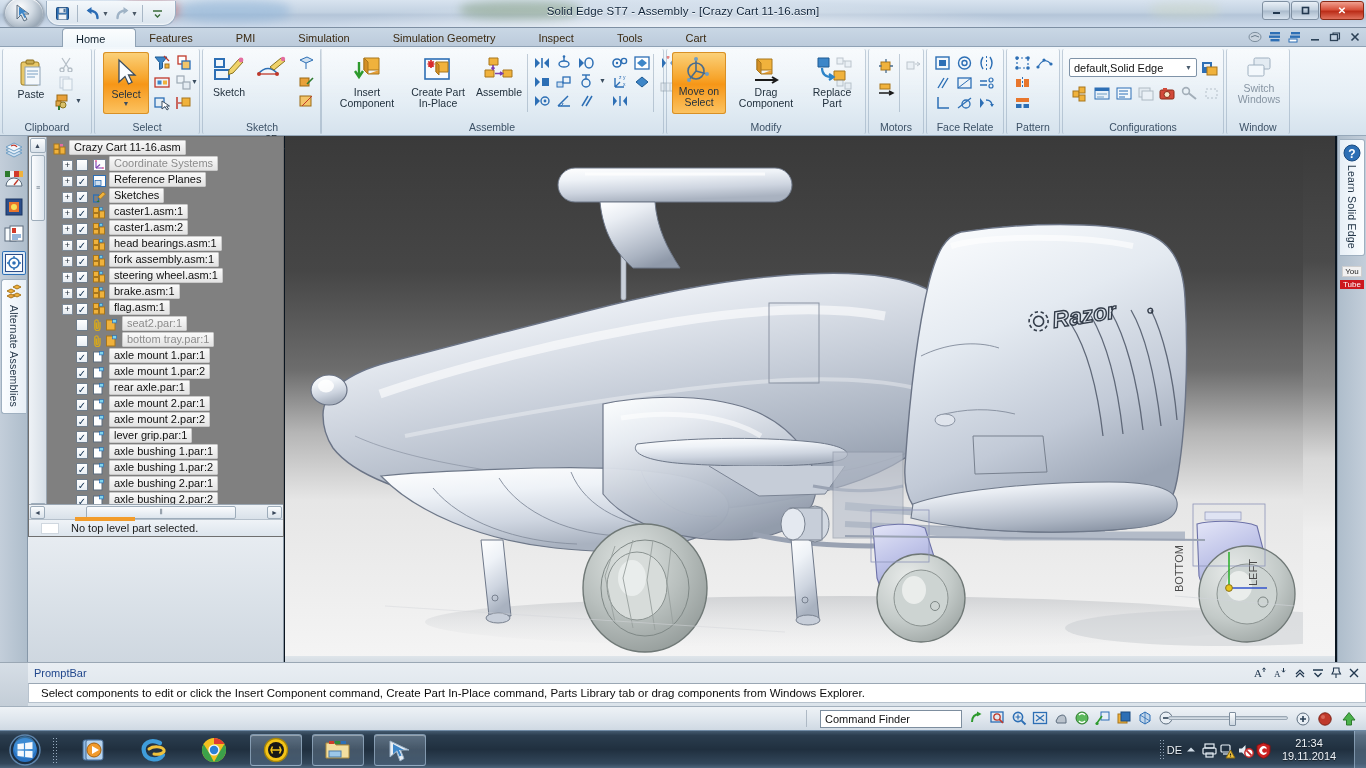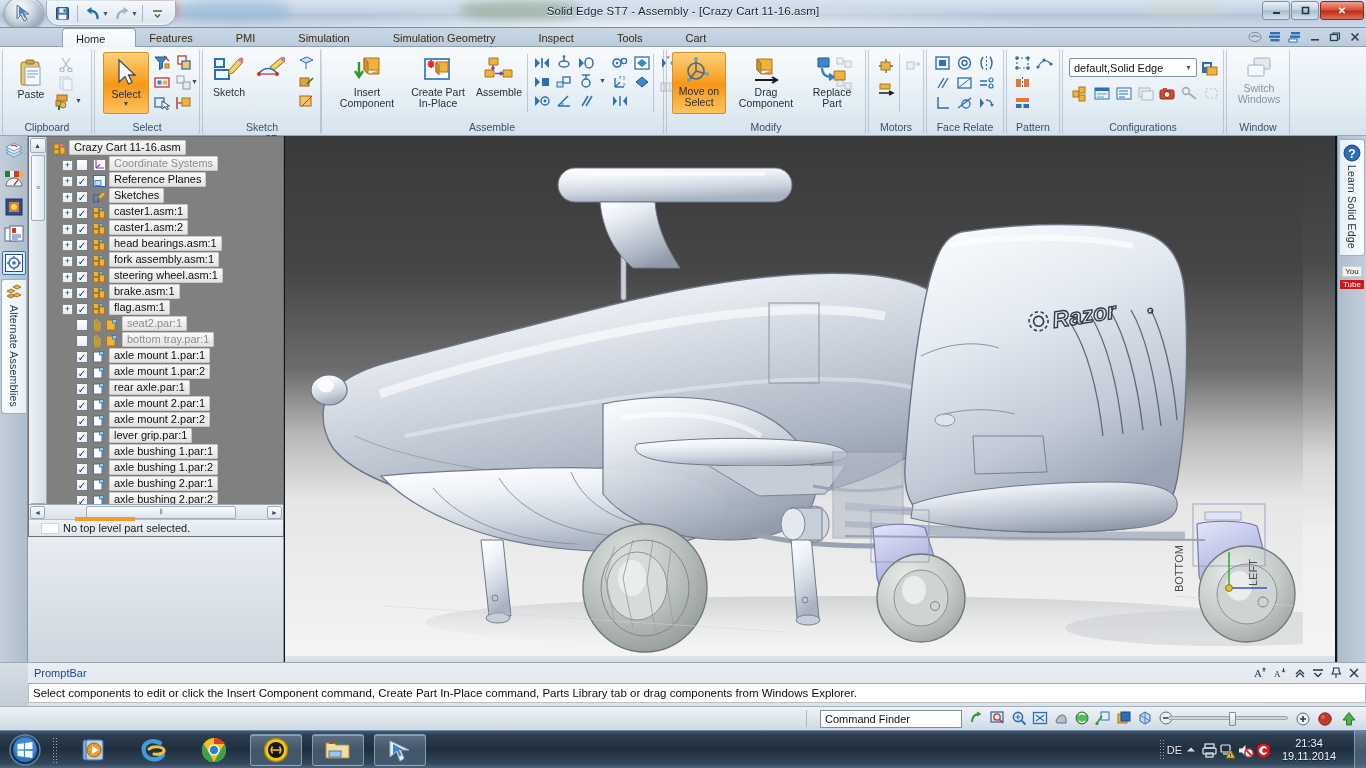--- a/index.html
+++ b/index.html
@@ -244,21 +244,21 @@
     display:flex;align-items:center;justify-content:center;
   }
   .statusline{
     position:absolute;left:0;bottom:0;width:100%;height:17px;
     background:linear-gradient(180deg,#eff3f7,#dde5ed);
     border-top:1px solid #b5c0cb;
     display:flex;align-items:center;
   }
   .sl-orange{width:60px;height:4px;background:#f29c2b;position:absolute;left:46px;top:-3px;}
   .sl-pad{width:18px;height:11px;background:#fff;border:1px solid #cfd7df;margin-left:12px;}
-  .sl-txt{font-size:11px;color:#1a1a1a;margin-left:4px;}
+  .sl-txt{font-size:11px;color:#1a1a1a;margin-left:12px;}
 
   .panelfill{
     position:absolute;left:28px;top:537px;width:256px;height:131px;
     background:linear-gradient(180deg,#e7ecf1,#cdd6df);
     border-right:1px solid #8d9aa7;
   }
 
   
   .view{
     position:absolute;left:285px;top:136px;width:1050px;height:520px;
@@ -283,21 +283,21 @@
     border-top:1px solid #9aa7b4;
   }
   .pb-title{
     position:absolute;left:34px;top:4px;font-size:11px;color:#21478c;
   }
   .pb-tools{position:absolute;right:6px;top:3px;display:flex;align-items:center;gap:6px;color:#22384f;}
   .pbtool{cursor:pointer;font-size:11px;display:flex;align-items:center;}
   .pb-input{
     position:absolute;left:28px;top:20px;width:1338px;height:20px;
     background:#fff;border:1px solid #b7c2cd;border-top:1px solid #9aa7b4;
-    font-size:11.5px;color:#0c0c0c;line-height:19px;padding-left:4px;
+    font-size:11.5px;color:#0c0c0c;line-height:19px;padding-left:12px;
     white-space:nowrap;overflow:hidden;
   }
   .pb-left-grad{position:absolute;left:0;top:0;width:28px;height:44px;
     background:linear-gradient(180deg,#d6dee6,#c3cdd7);}
 
   
   .statusbar{
     position:absolute;left:0;top:706px;width:1366px;height:24px;
     background:linear-gradient(180deg,#eef2f6 0%, #e0e7ee 50%, #cfd9e3 100%);
     border-top:1px solid #a3b0bd;

